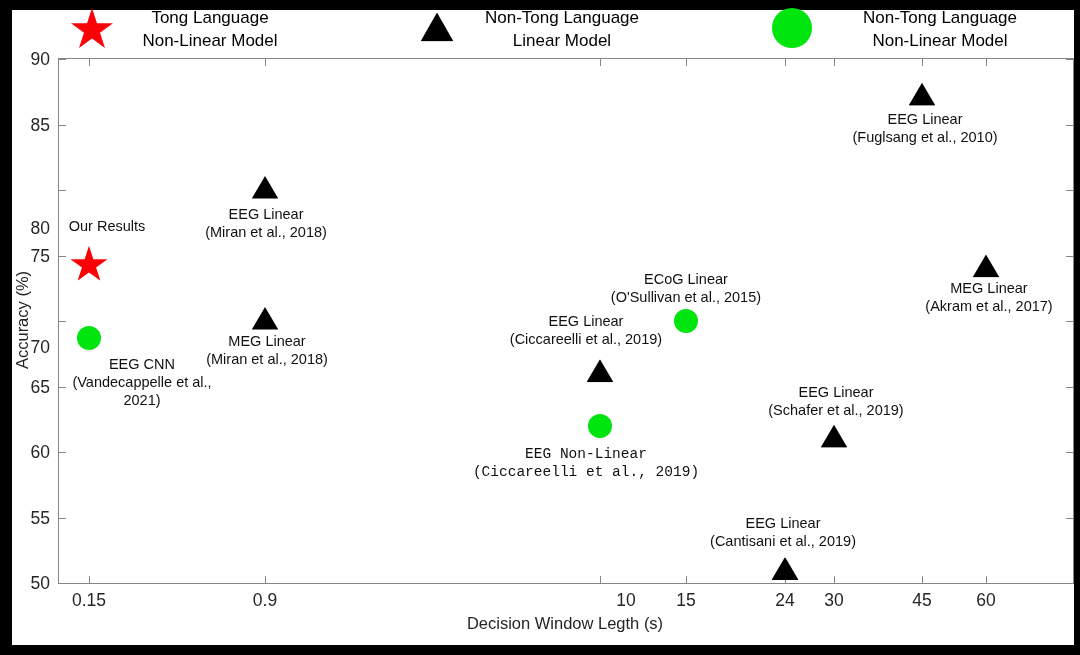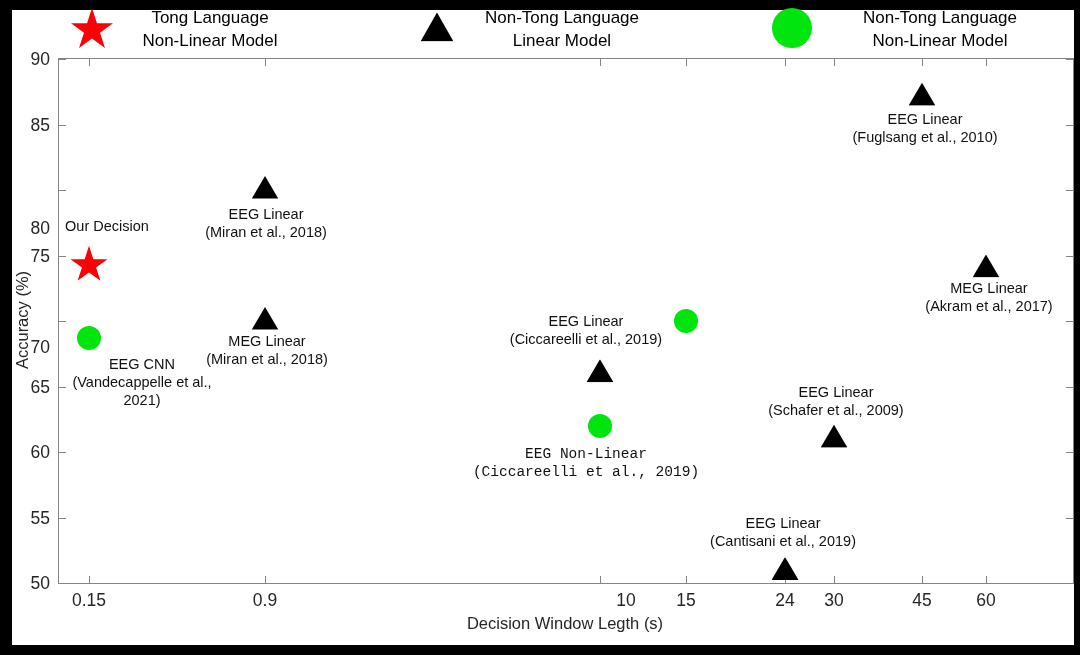--- a/index.html
+++ b/index.html
@@ -140,41 +140,41 @@
       <div class="tick" style="right: 0px; top: 131px; width: 7px; height: 1px; background: rgb(133, 133, 133);"></div>
       <div class="ytick-label" style="top: 131px; margin-top: 38px;">80</div>
       <div class="tick" style="left: 0px; top: 65.5px; width: 7px; height: 1px; background: rgb(133, 133, 133);"></div>
       <div class="tick" style="right: 0px; top: 65.5px; width: 7px; height: 1px; background: rgb(133, 133, 133);"></div>
       <div class="ytick-label" style="top: 65.5px;">85</div>
       <div class="tick" style="left: 0px; top: 0px; width: 7px; height: 1px; background: rgb(133, 133, 133);"></div>
       <div class="tick" style="right: 0px; top: 0px; width: 7px; height: 1px; background: rgb(133, 133, 133);"></div>
       <div class="ytick-label" style="top: 0px;">90</div>
       <div class="marker star" style="left: 30.0144px; top: 204.36px; background: rgb(251, 0, 6);"></div>
       <div class="pt-label" style="left: 48.0144px; top: 167.36px;">
-        <div>Our Decision</div>
+        <div>Our Results</div>
       </div>
       <div class="marker triangle" style="left: 206.045px; top: 128.38px; background: rgb(0, 0, 0);"></div>
       <div class="pt-label" style="left: 207.045px; top: 164.38px;">
         <div>EEG Linear</div>
         <div>(Miran et al., 2018)</div>
       </div>
       <div class="marker triangle" style="left: 206.045px; top: 259.38px; background: rgb(0, 0, 0);"></div>
       <div class="pt-label" style="left: 208.045px; top: 291.38px;">
         <div>MEG Linear</div>
         <div>(Miran et al., 2018)</div>
       </div>
       <div class="marker triangle" style="left: 540.969px; top: 311.78px; background: rgb(0, 0, 0);"></div>
       <div class="pt-label" style="left: 526.969px; top: 270.78px;">
         <div>EEG Linear</div>
         <div>(Ciccareelli et al., 2019)</div>
       </div>
       <div class="marker triangle" style="left: 775px; top: 377.28px; background: rgb(0, 0, 0);"></div>
       <div class="pt-label" style="left: 777px; top: 342.28px;">
         <div>EEG Linear</div>
-        <div>(Schafer et al., 2009)</div>
+        <div>(Schafer et al., 2019)</div>
       </div>
       <div class="marker triangle" style="left: 726.024px; top: 509.59px; background: rgb(0, 0, 0);"></div>
       <div class="pt-label" style="left: 724.024px; top: 472.59px;">
         <div>EEG Linear</div>
         <div>(Cantisani et al., 2019)</div>
       </div>
       <div class="marker triangle" style="left: 863.015px; top: 35.37px; background: rgb(0, 0, 0);"></div>
       <div class="pt-label" style="left: 866.015px; top: 69.37px;">
         <div>EEG Linear</div>
         <div>(Fuglsang et al., 2010)</div>
@@ -189,17 +189,21 @@
         <div>EEG CNN</div>
         <div>(Vandecappelle et al.,</div>
         <div>2021)</div>
       </div>
       <div class="marker circle" style="left: 540.969px; top: 366.8px; background: rgb(0, 229, 14);"></div>
       <div class="pt-label" style="left: 527px; top: 403.8px; font-family: Liberation Mono, monospace;">
         <div>EEG Non-Linear</div>
         <div>(Ciccareelli et al., 2019)</div>
       </div>
       <div class="marker circle" style="left: 626.956px; top: 262px; background: rgb(0, 229, 14);"></div>
+      <div class="pt-label" style="left: 626.956px; top: 229px;">
+        <div>ECoG Linear</div>
+        <div>(O'Sullivan et al., 2015)</div>
+      </div>
     </div>
 
   <div class="xlabel">Decision Window Legth (s)</div>
   <div class="ylabel">Accuracy (%)</div>
 </div>
 
 </body></html>

